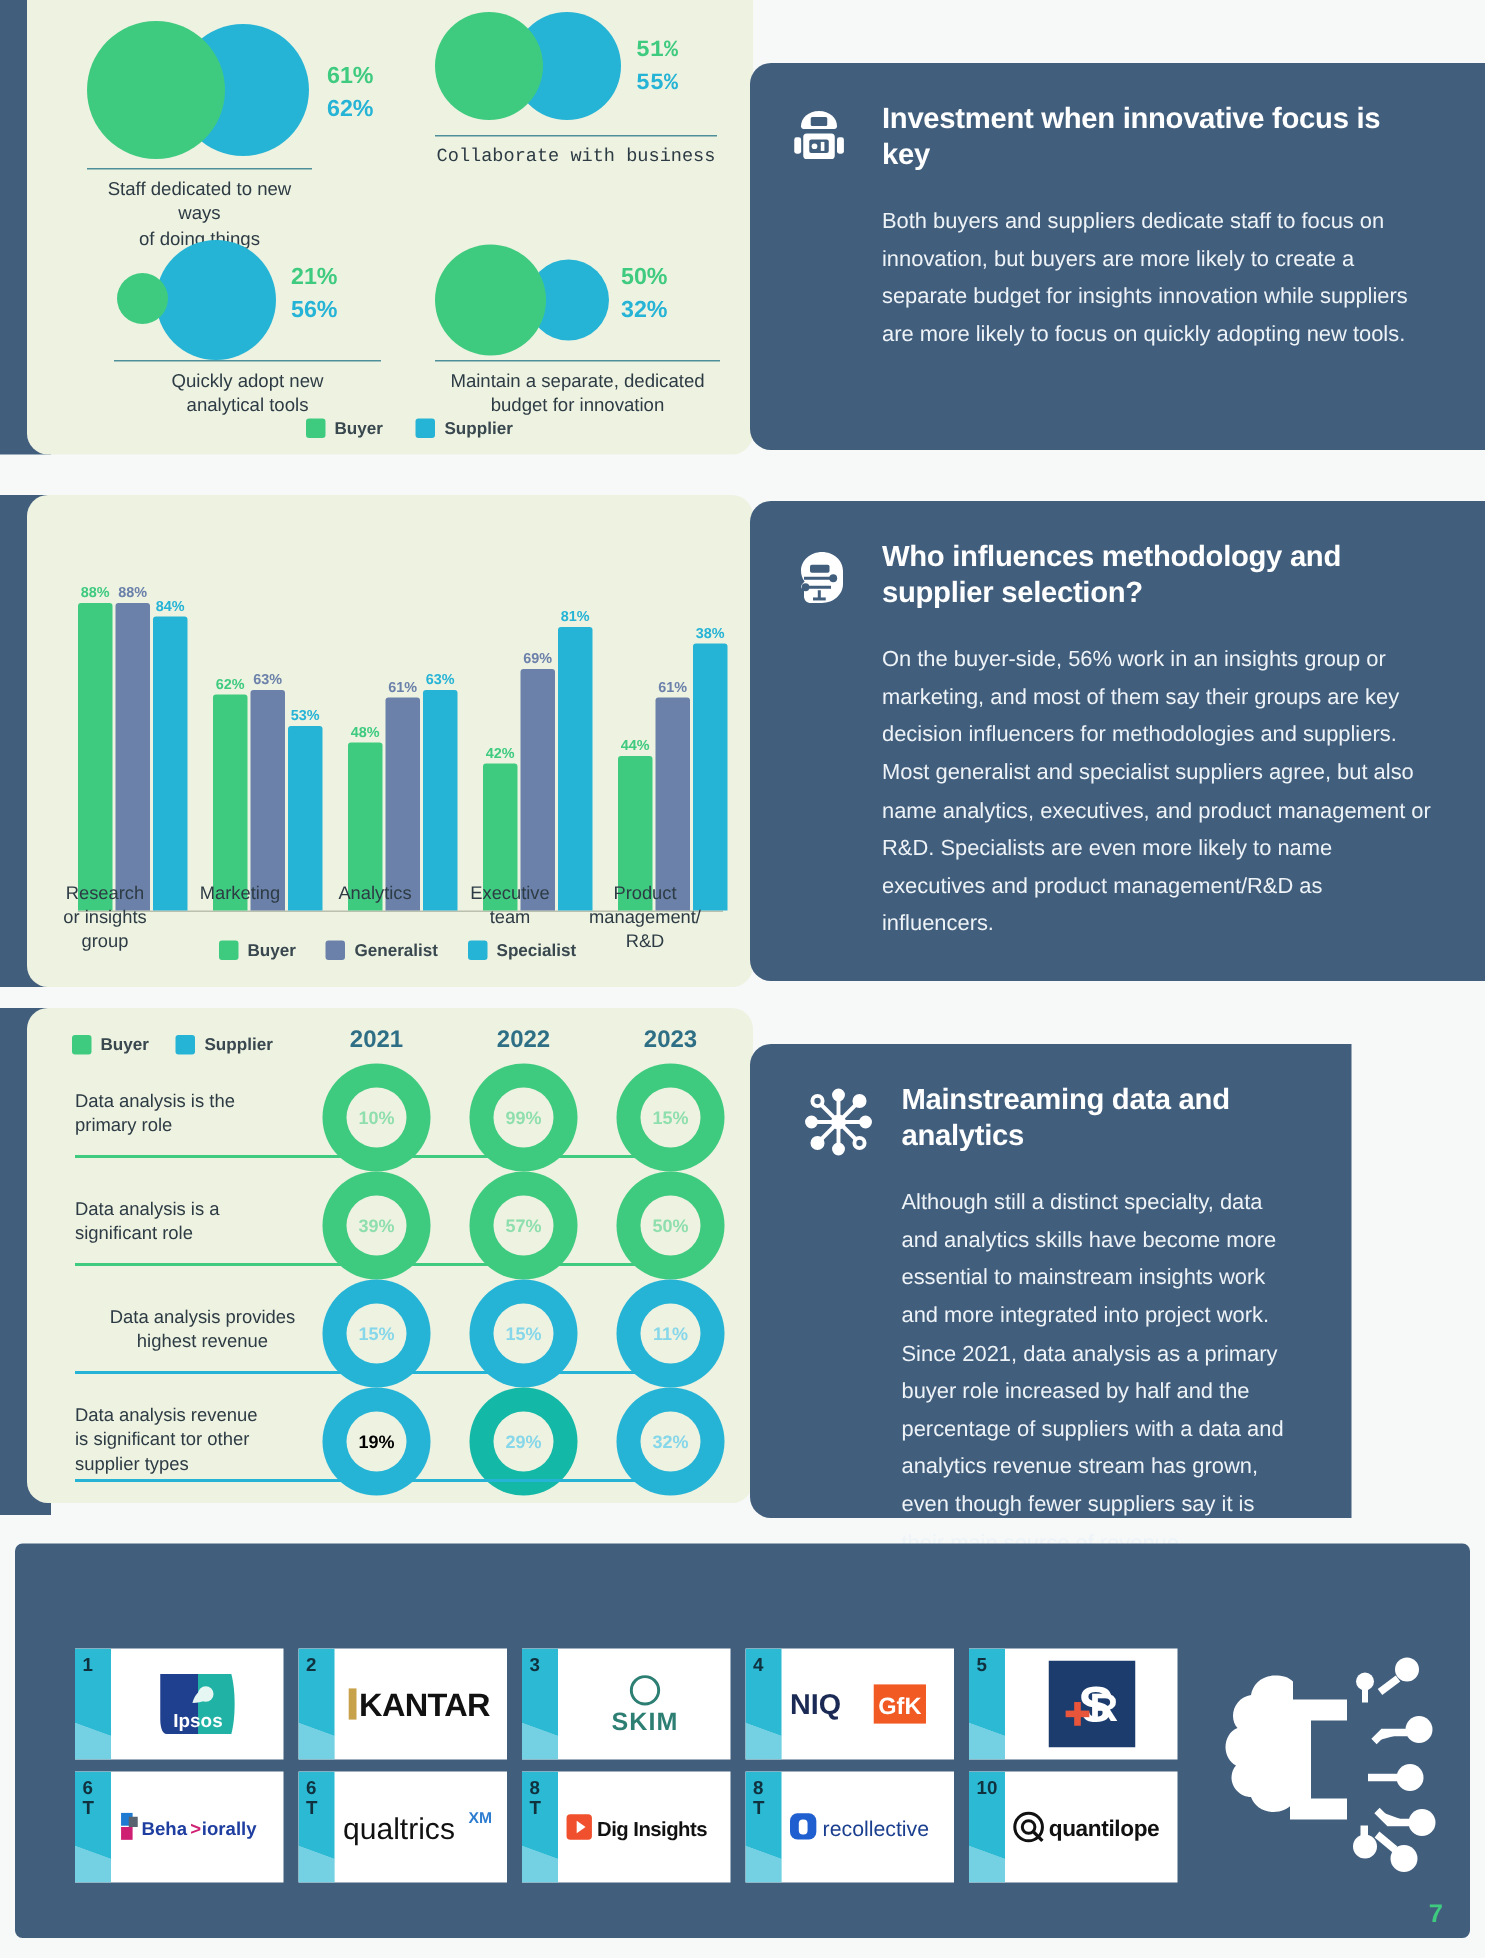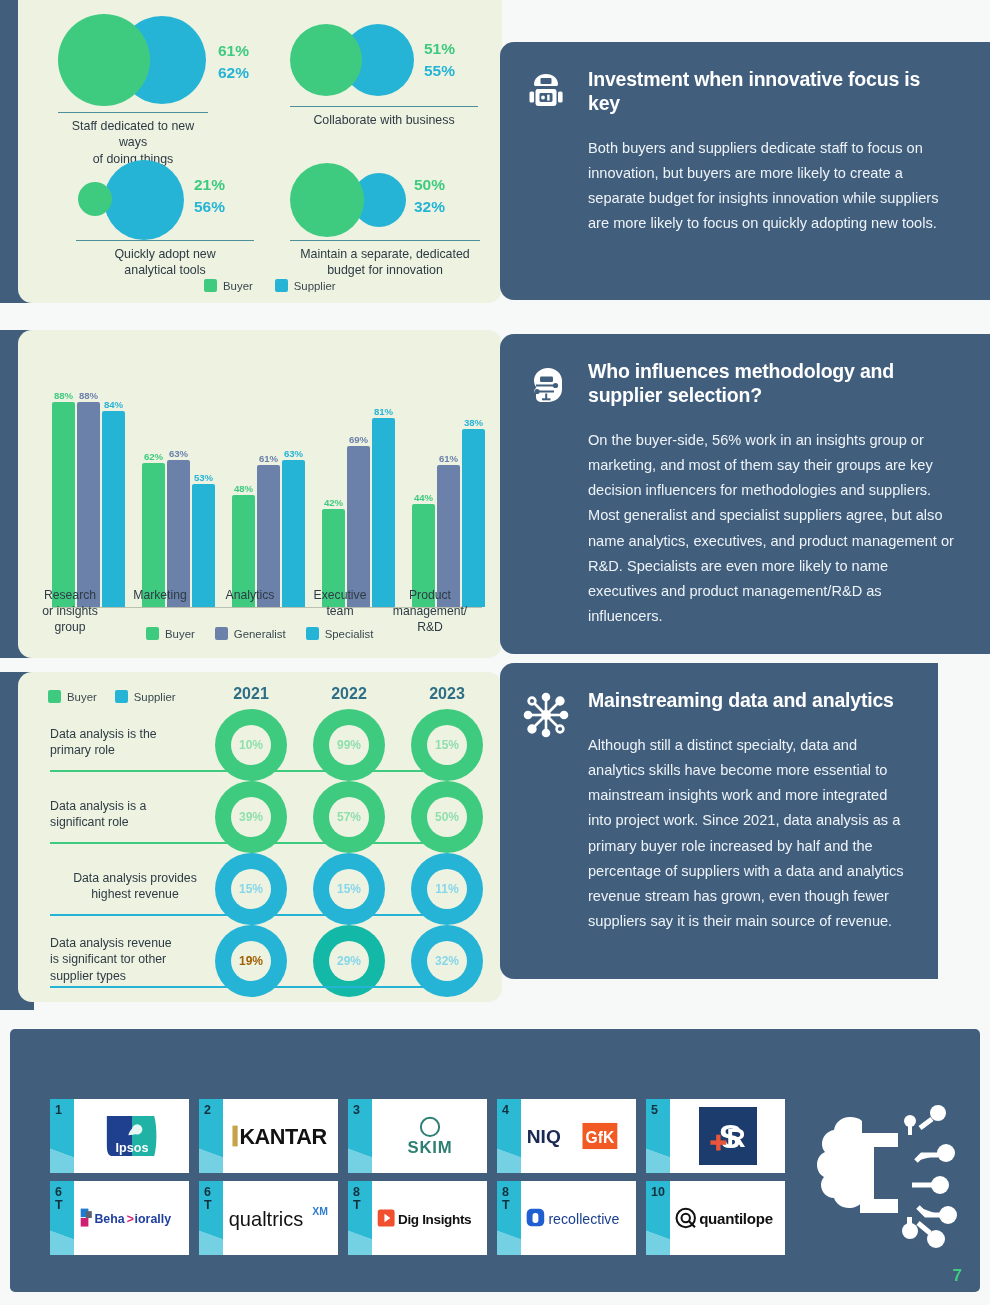--- a/index.html
+++ b/index.html
@@ -65,21 +65,21 @@
   .venn-rule { border-top: 1.4px solid #4e8f9c; margin-top: 2px; }
   .venn-label {
     text-align: center; font-size: 12.4px; color: #2d3b44;
     line-height: 1.32; padding-top: 5px;
   }
   .legend-row {
     position: absolute; display: flex; align-items: center; gap: 6px;
     font-size: 11.4px; color: #39484f;
   }
   .sw { width: 13px; height: 13px; border-radius: 2px; display: inline-block; }
-  .lg-item { display: flex; align-items: center; gap: 6px; }
+  .lg-item { display: flex; align-items: center; gap: 6px; font-weight: bold; }
 
   
   #card2 { left: 18px; top: 330px; width: 484px; height: 328px; }
   #panel2 { left: 500px; top: 334px; width: 490px; height: 320px;
             border-top-right-radius: 0; border-bottom-right-radius: 0; }
   .bars-wrap { position: absolute; left: 34px; top: 22px; width: 430px; height: 256px; }
   .bar-axis {
     position: absolute; left: 0; bottom: 0; width: 430px;
     border-bottom: 1.3px solid #b9c0ae;
   }
@@ -100,22 +100,22 @@
     position: absolute; width: 96px; text-align: center;
     font-size: 12.2px; color: #2d3b44; line-height: 1.3;
   }
   .bar-legend {
     position: absolute; left: 128px; top: 297px; display: flex; gap: 20px;
     font-size: 11.4px; color: #39484f;
   }
 
   
   #card3 { left: 18px; top: 672px; width: 484px; height: 330px; }
-  #panel3 { left: 500px; top: 663px; width: 438px; height: 316px;
-            border-top-right-radius: 0; border-bottom-right-radius: 0; }
+  #panel3 { left: 500px; top: 696px; width: 401px; height: 316px;
+            border-top-right-radius: 0; border-bottom-right-radius: 0; padding-left: 13px; }
   .matrix { position: absolute; left: 0; top: 0; width: 484px; height: 330px; }
   .yr-head {
     position: absolute; top: 13px; width: 86px; text-align: center;
     font-size: 16px; font-weight: bold; color: #2e6f86;
   }
   .m-legend { position: absolute; left: 30px; top: 18px; display: flex; gap: 18px;
               font-size: 11.4px; color: #39484f; }
   .m-row-label {
     position: absolute; left: 32px; width: 170px;
     font-size: 12.3px; color: #2d3b44; line-height: 1.34;
@@ -185,21 +185,21 @@
             <div class="v-sup">62%</div>
           </div>
         </div>
         <div class="venn-rule" style="width:150px;"></div>
         <div class="venn-label" style="width:150px;">
           <div>Staff dedicated to new ways</div>
           <div>of doing things</div>
         </div>
       </div>
 
-      <div class="venn-cell" style="left:272px;top:22px;width:210px;">
+      <div class="venn-cell" style="left:272px;top:6px;width:210px;font-family:Liberation Mono, monospace;">
         <div class="venn-art" style="height:88px;">
           <div class="circle c-sup" style="width:72px;height:72px;left:52px;top:2px;"></div>
           <div class="circle c-buyer" style="width:72px;height:72px;left:0px;top:2px;"></div>
           <div class="venn-vals" style="left:134px;top:16px;">
             <div class="v-buyer">51%</div>
             <div class="v-sup">55%</div>
           </div>
         </div>
         <div class="venn-rule" style="width:188px;margin-top:-4px;"></div>
         <div class="venn-label" style="width:188px;">
@@ -478,21 +478,21 @@
       </div>
       <div class="m-rule" style="top:242px;background:#26b4d6;"></div>
 
       <div class="m-row-label" style="top:263px;">
         <div>Data analysis revenue</div>
         <div>is significant tor other</div>
         <div>supplier types</div>
       </div>
       <div class="donut" style="left:197px;top:253px;background:#26b4d6;">
         <div class="hole">
-            <span style="color:#a16207;">19%</span>
+            <span style="color:#000000;">19%</span>
           </div>
       </div>
       <div class="donut" style="left:295px;top:253px;background:#14b8a6;">
         <div class="hole">
             <span style="color:#86d7e9;">29%</span>
           </div>
       </div>
       <div class="donut" style="left:393px;top:253px;background:#26b4d6;">
         <div class="hole">
             <span style="color:#86d7e9;">32%</span>

